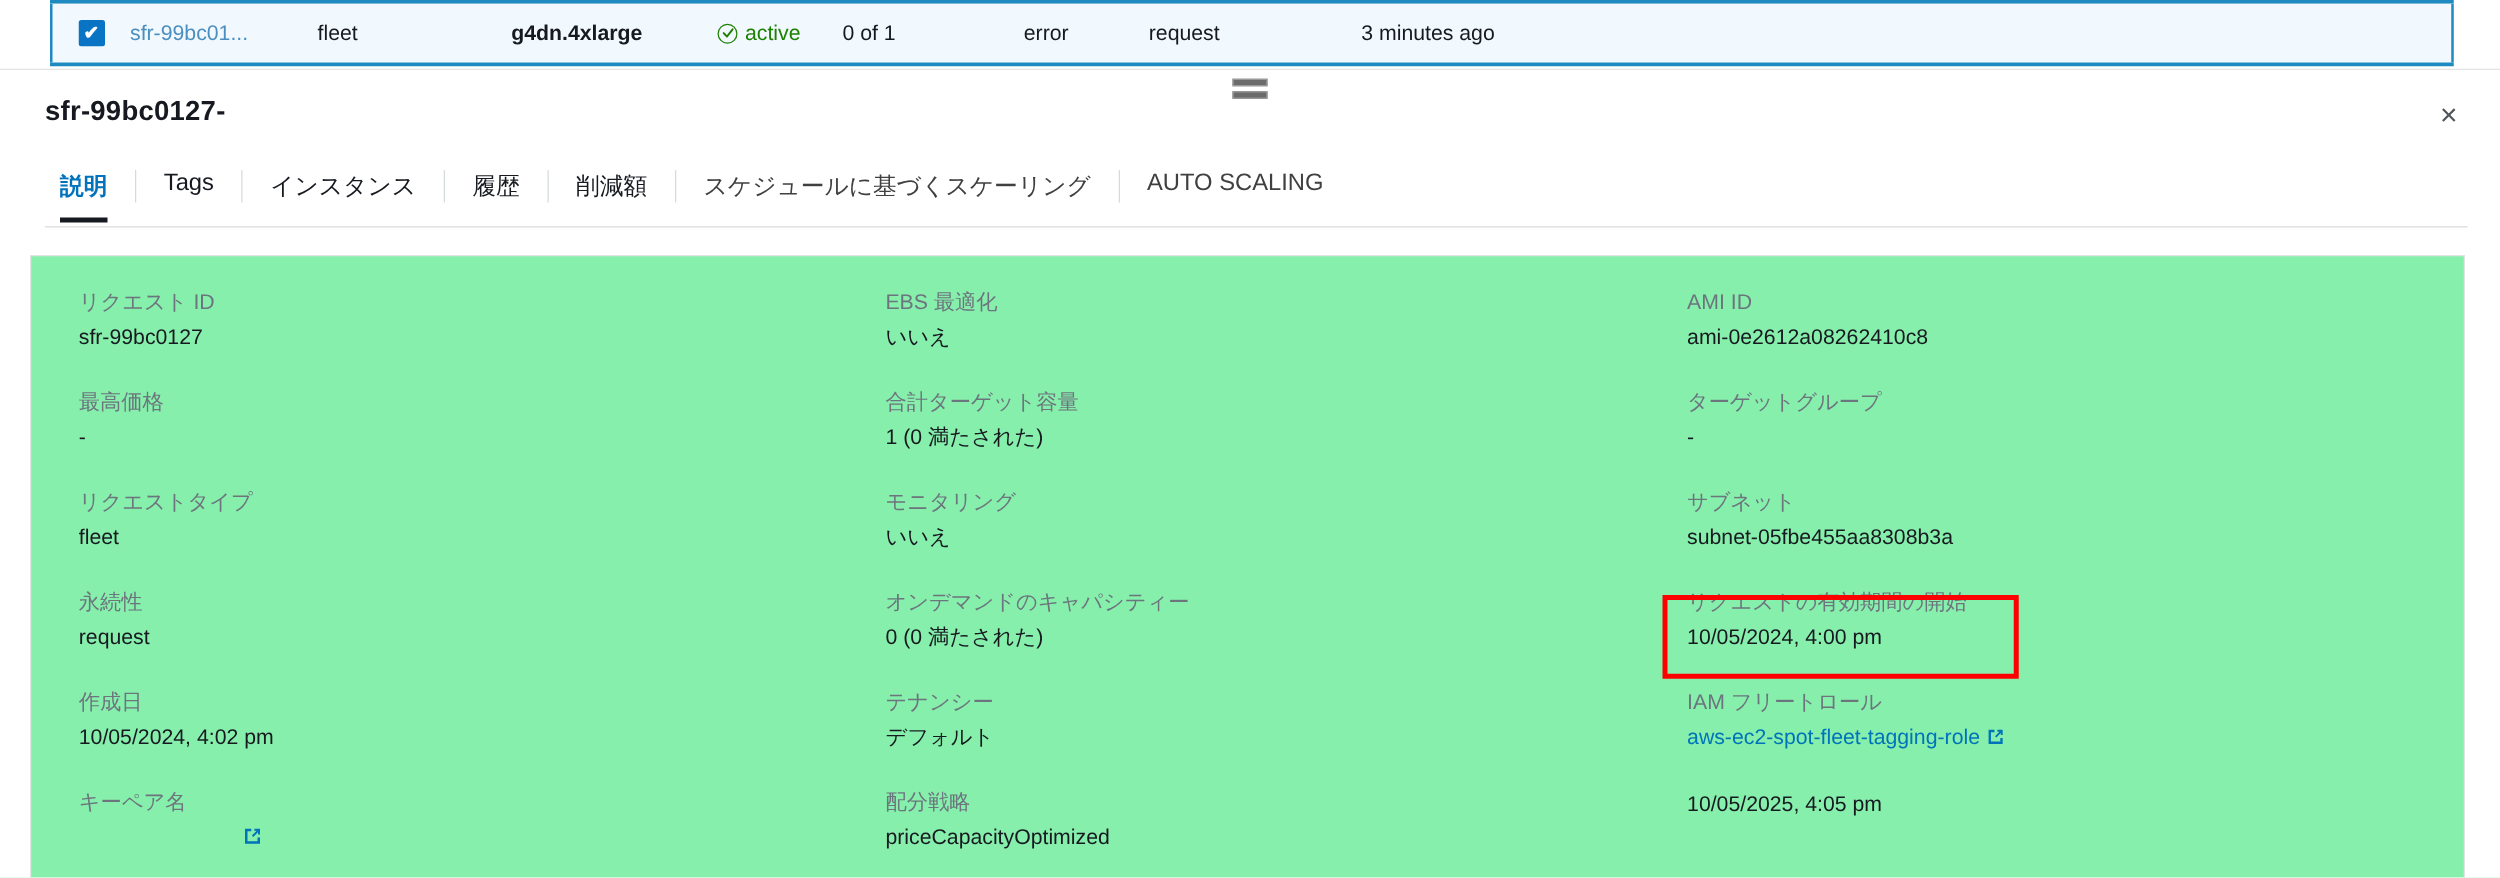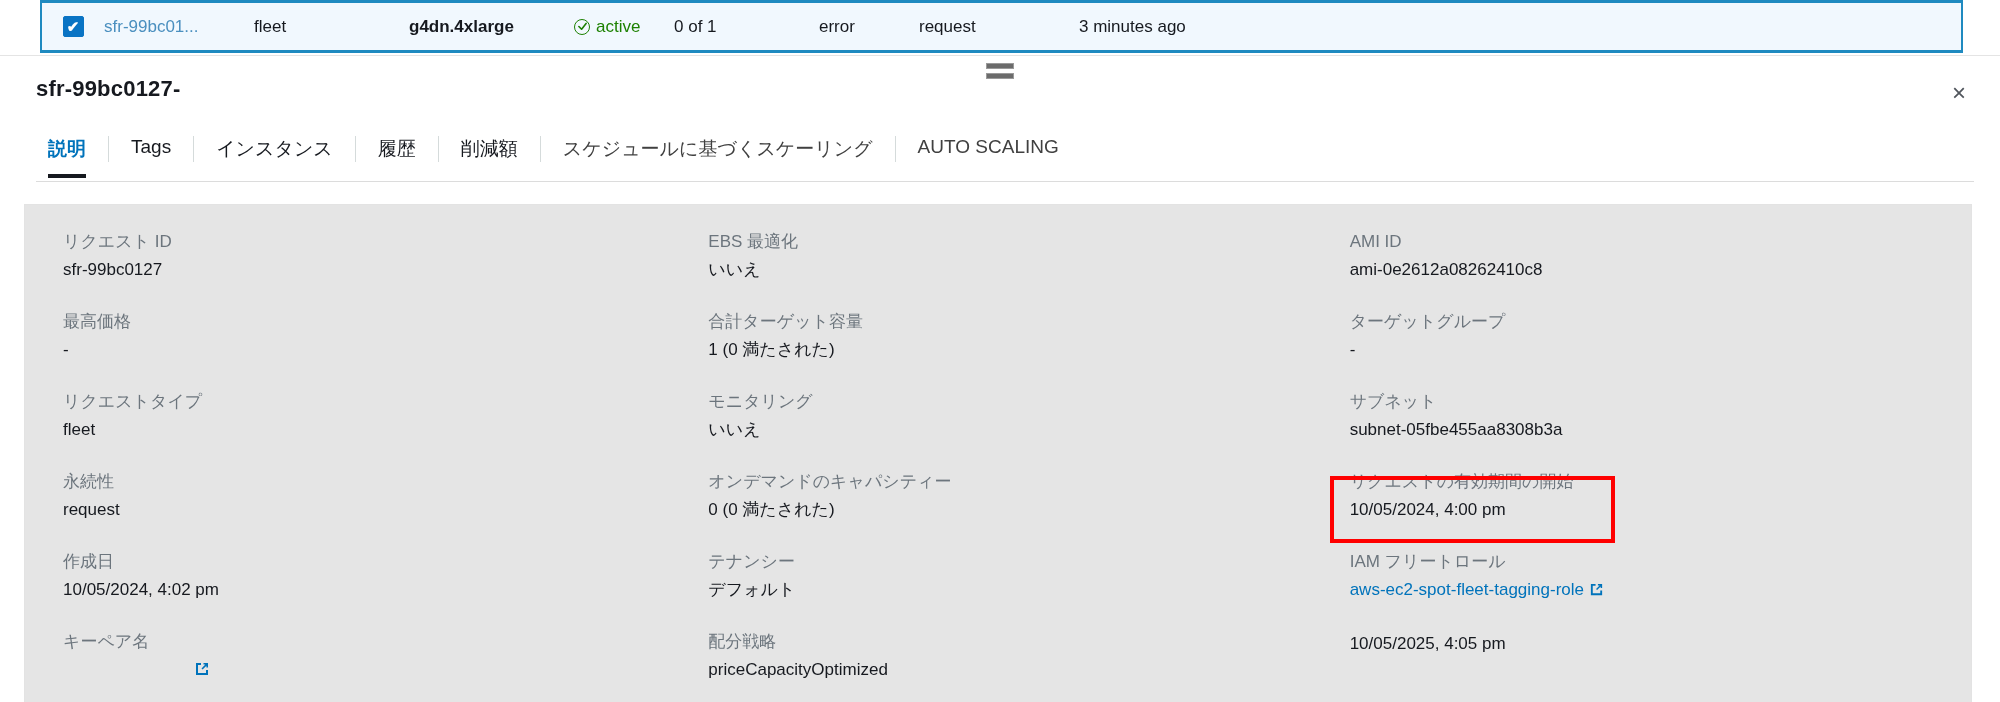--- a/index.html
+++ b/index.html
@@ -46,21 +46,21 @@
   }
   .cell { font-size: 17px; color: #16191f; white-space: nowrap; }
   .cell.link { color: #4a8fbf; }
   .c1 { width: 150px; }
   .c2 { width: 155px; }
   .c3 { width: 165px; font-weight: bold; }
   .c4 { width: 100px; }
   .c5 { width: 145px; }
   .c6 { width: 100px; }
   .c7 { width: 160px; }
-  .c8 { width: 280px; }
+  .c8 { width: 280px; margin-left: 10px; }
 
   .status-ok { display:inline-flex; align-items:center; gap:6px; color:#1d8102; font-size:17px; }
   .ok-circle {
     width:16px; height:16px; border-radius:50%;
     border:1.6px solid #1d8102; display:inline-flex;
     align-items:center; justify-content:center; flex: none;
   }
   .ok-circle svg { display:block; }
 
   
@@ -104,21 +104,21 @@
   }
   .tab.disabled { color:#404040; }
   .tab-sep { width:1px; height:26px; background:#d5dbdb; margin-top:2px; flex:none; }
   .tabs-underline {
     position:absolute; top:181px; left:36px; width:1938px; height:1px; background:#dcdcdc;
   }
 
   
   .detail-card {
     position:absolute; top:204px; left:24px; width:1948px; height:498px;
-    border:1px solid #e3e3e3; border-bottom:none; background:#e5e5e5;
+    border:1px solid #e3e3e3; border-bottom:none; background:#86efac;
     overflow:hidden;
   }
   .cols { display:flex; padding: 26px 0 0 0; }
   .col { flex: 1 1 0; padding-left: 38px; }
   .col.col2 { padding-left: 24px; }
   .col.col3 { padding-left: 20px; position: relative; }
 
   .field { margin-bottom: 29px; }
   .field:last-child { margin-bottom: 0; }
   .f-label { font-size:17px; color:#6c757d; line-height:1.35; margin-bottom:5px; }

